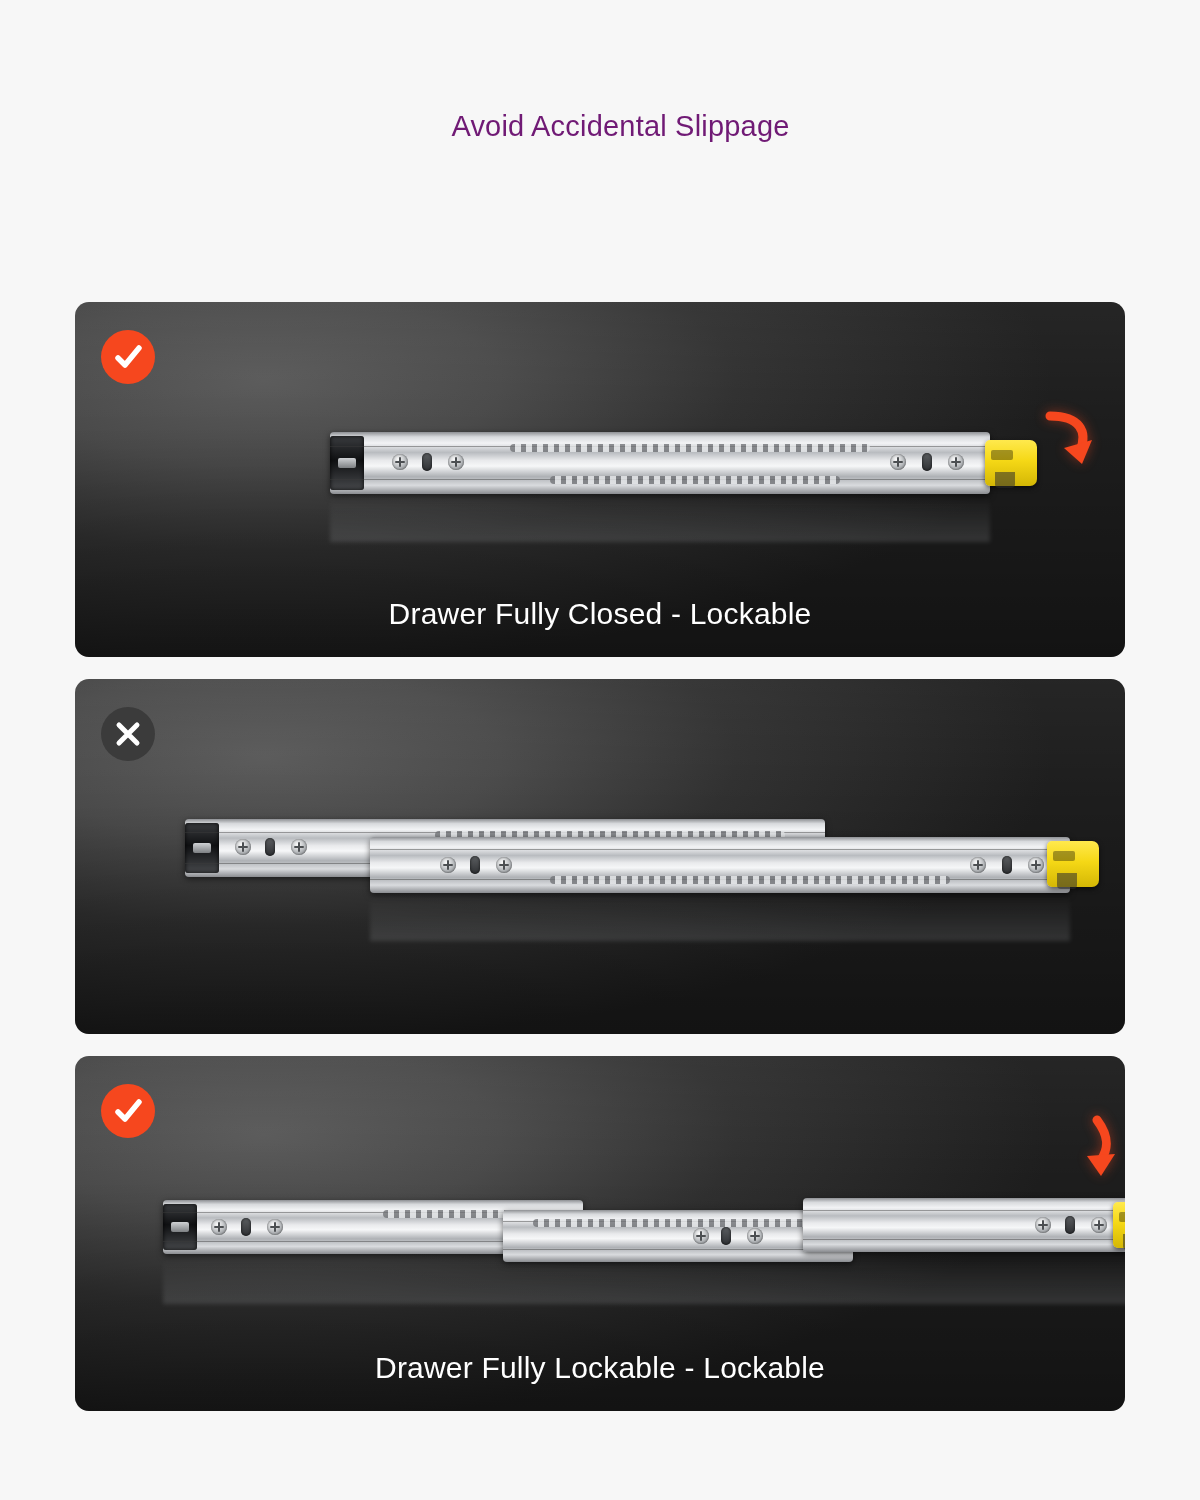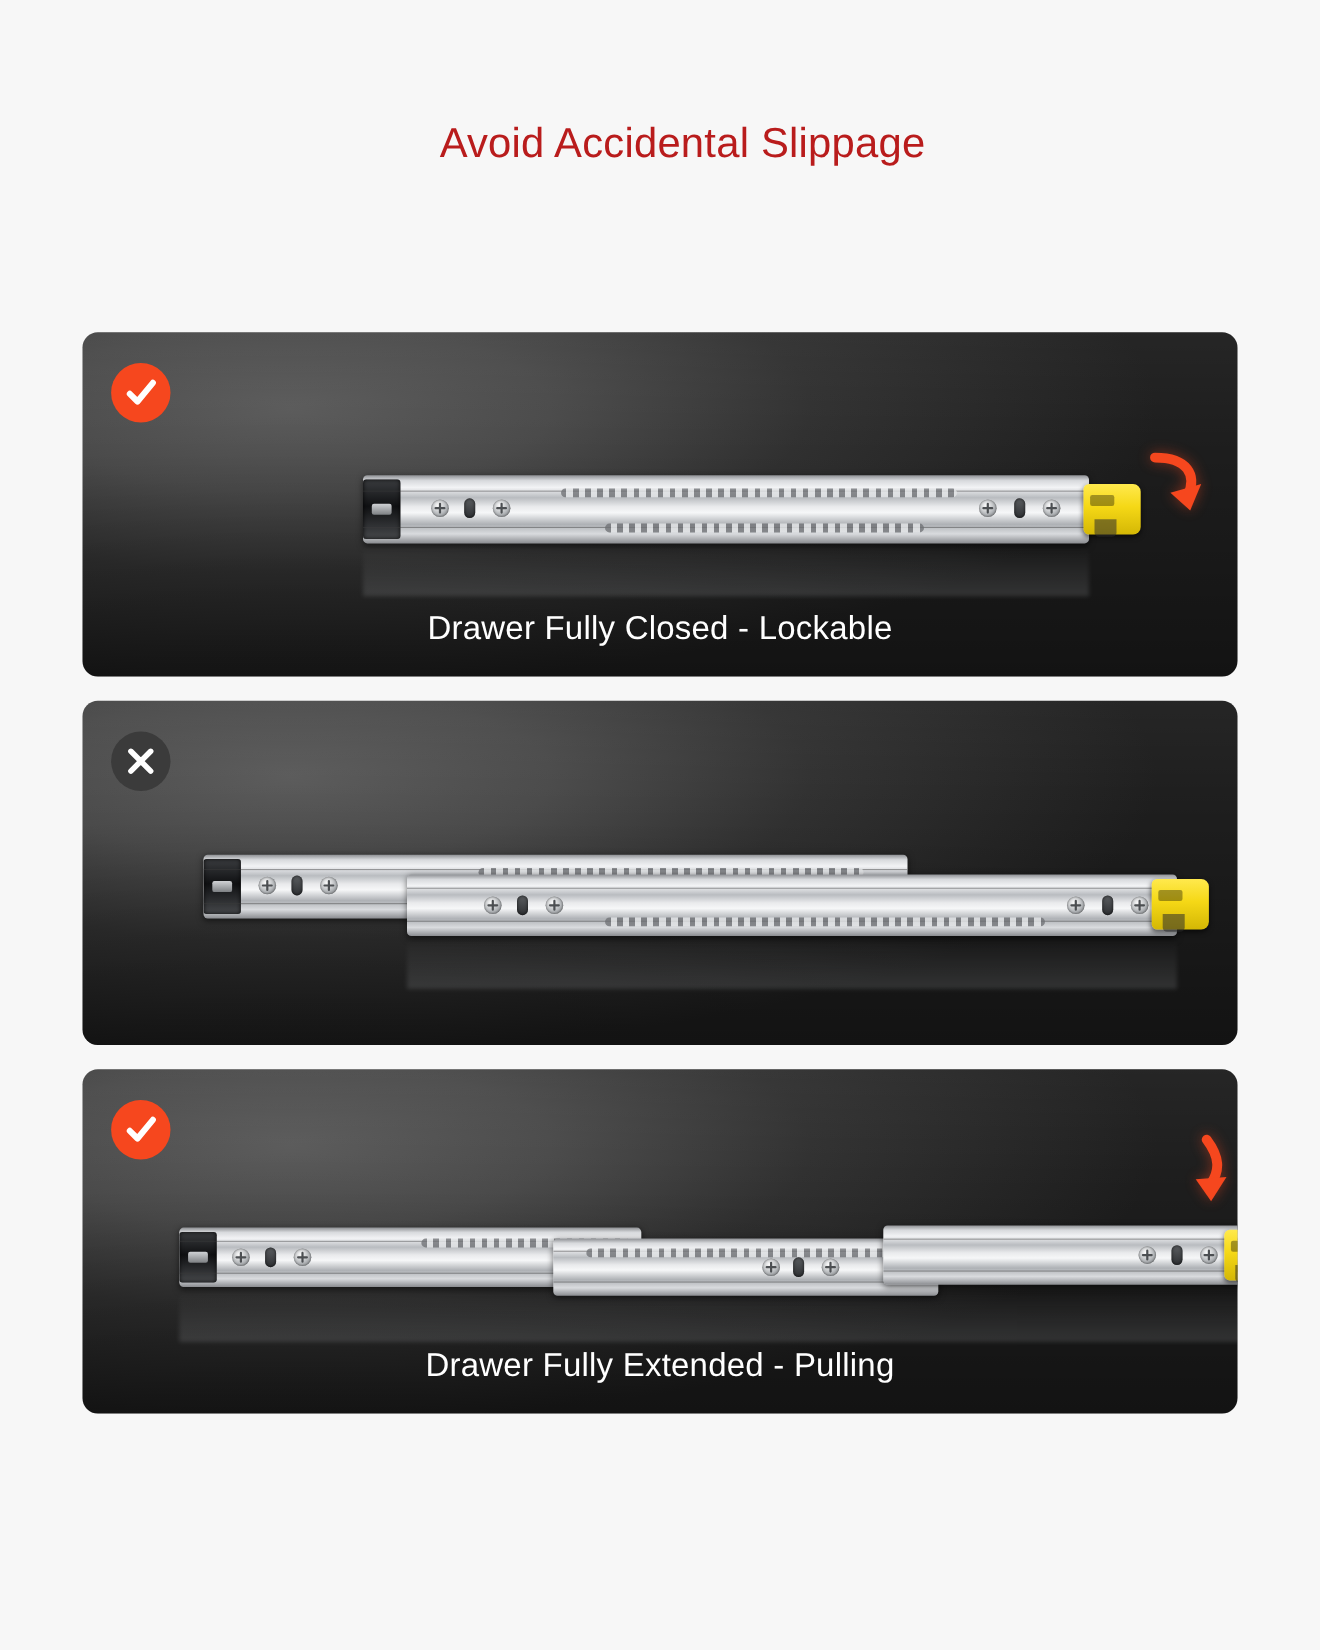--- a/index.html
+++ b/index.html
@@ -27,39 +27,39 @@
   }
   .title {
     font-size: 62px;
     font-weight: bold;
     color: #f6471e;
     letter-spacing: -0.5px;
     line-height: 1.05;
     margin: 0;
   }
   .subtitle {
-    font-size: 38px;
-    color: #b91c1c;
+    font-size: 29px;
+    color: #701a75;
     font-weight: 400;
     margin: 28px 0 0 0;
     letter-spacing: 0.2px;
     padding-left: 41px;
   }
 
   
   .panels {
     position: absolute;
     top: 302px;
     left: 75px;
     width: 1050px;
   }
   .panel {
     position: relative;
     width: 1050px;
-    height: 313px;
+    height: 355px;
     border-radius: 14px;
     overflow: hidden;
     margin-bottom: 22px;
     background:
       radial-gradient(ellipse 75% 80% at 18% 22%, #5a5a5a 0%, #4a4a4a 30%, #303030 60%, #1d1d1d 100%);
   }
   .panel .vignette {
     position: absolute;
     inset: 0;
     background: linear-gradient(180deg, rgba(255,255,255,0.04) 0%, rgba(0,0,0,0.0) 35%, rgba(0,0,0,0.35) 100%);
@@ -358,17 +358,17 @@
         </div>
       </div>
 
       <div class="arrow" style="top:58px; left:1000px;">
         <svg width="46" height="70" viewBox="0 0 46 70">
           <path d="M22 6 C 34 22, 34 34, 26 46" stroke="#f6471e" stroke-width="9" fill="none" stroke-linecap="round"></path>
           <path d="M12 42 L26 62 L40 40 Z" fill="#f6471e"></path>
         </svg>
       </div>
 
-      <div class="caption">Drawer Fully Extended - Pulling</div>
+      <div class="caption">Drawer Fully Lockable - Lockable</div>
     </div>
 
   </div>
 </div>
 
 </body></html>

